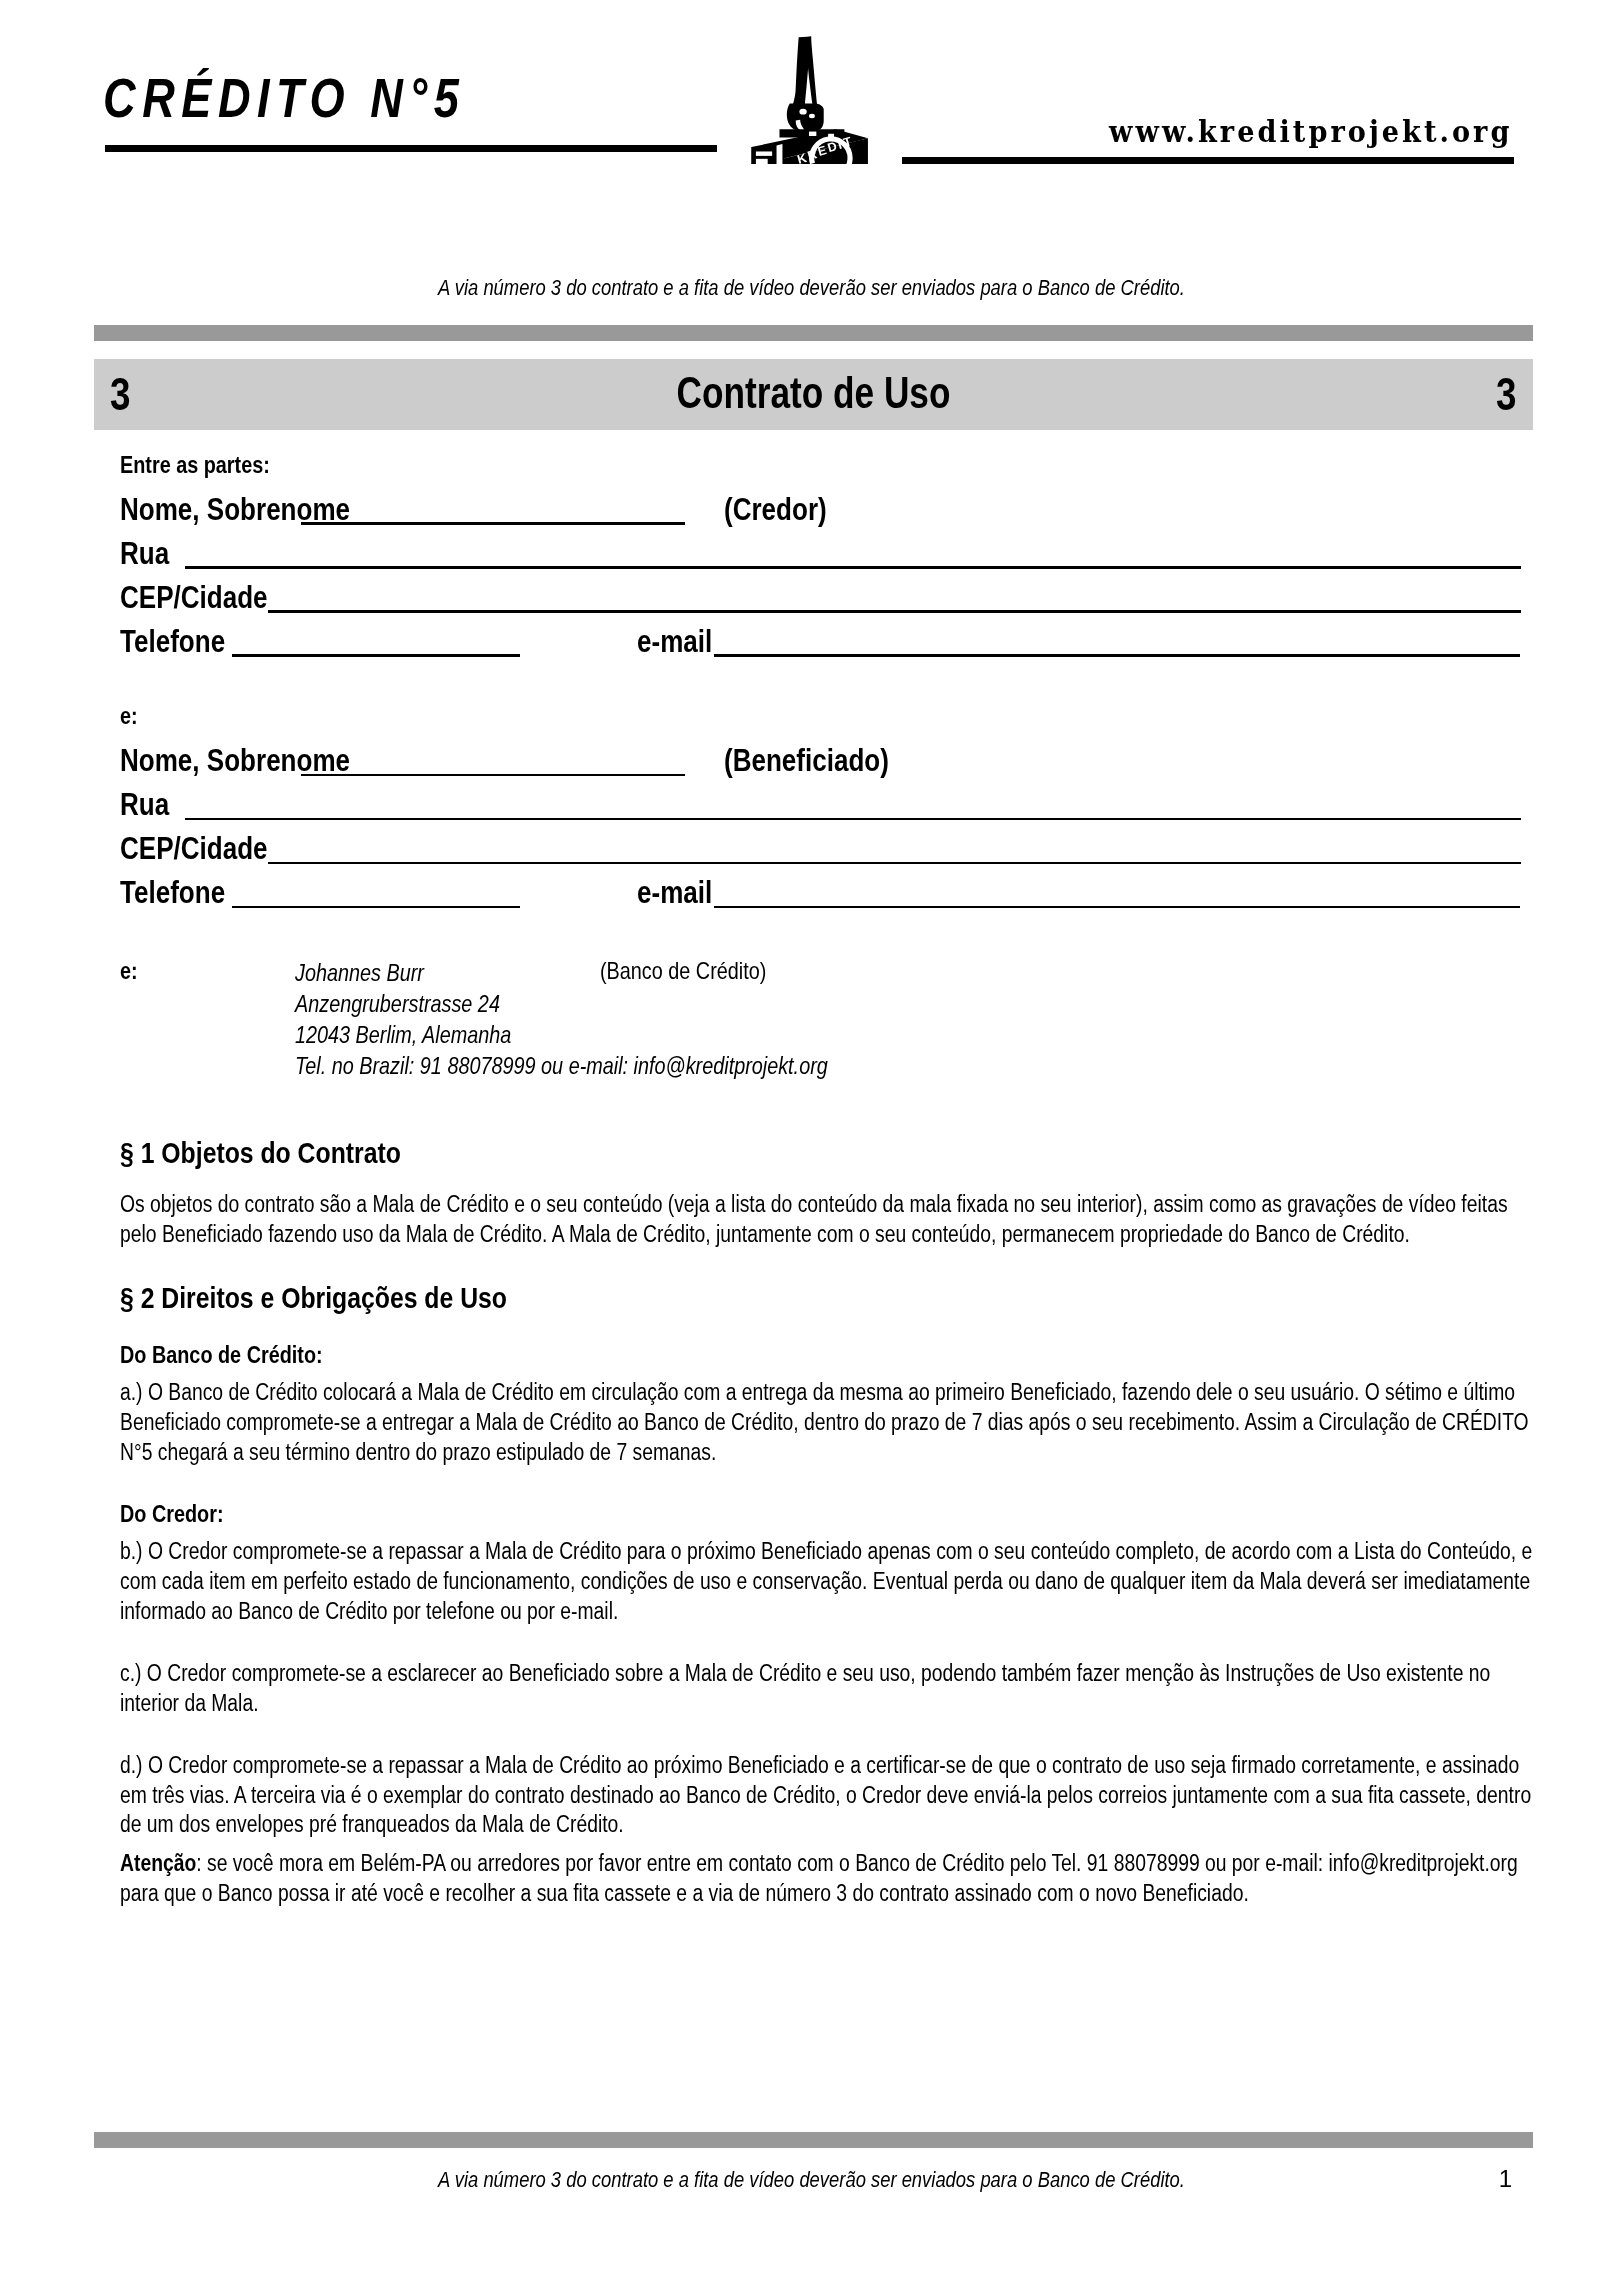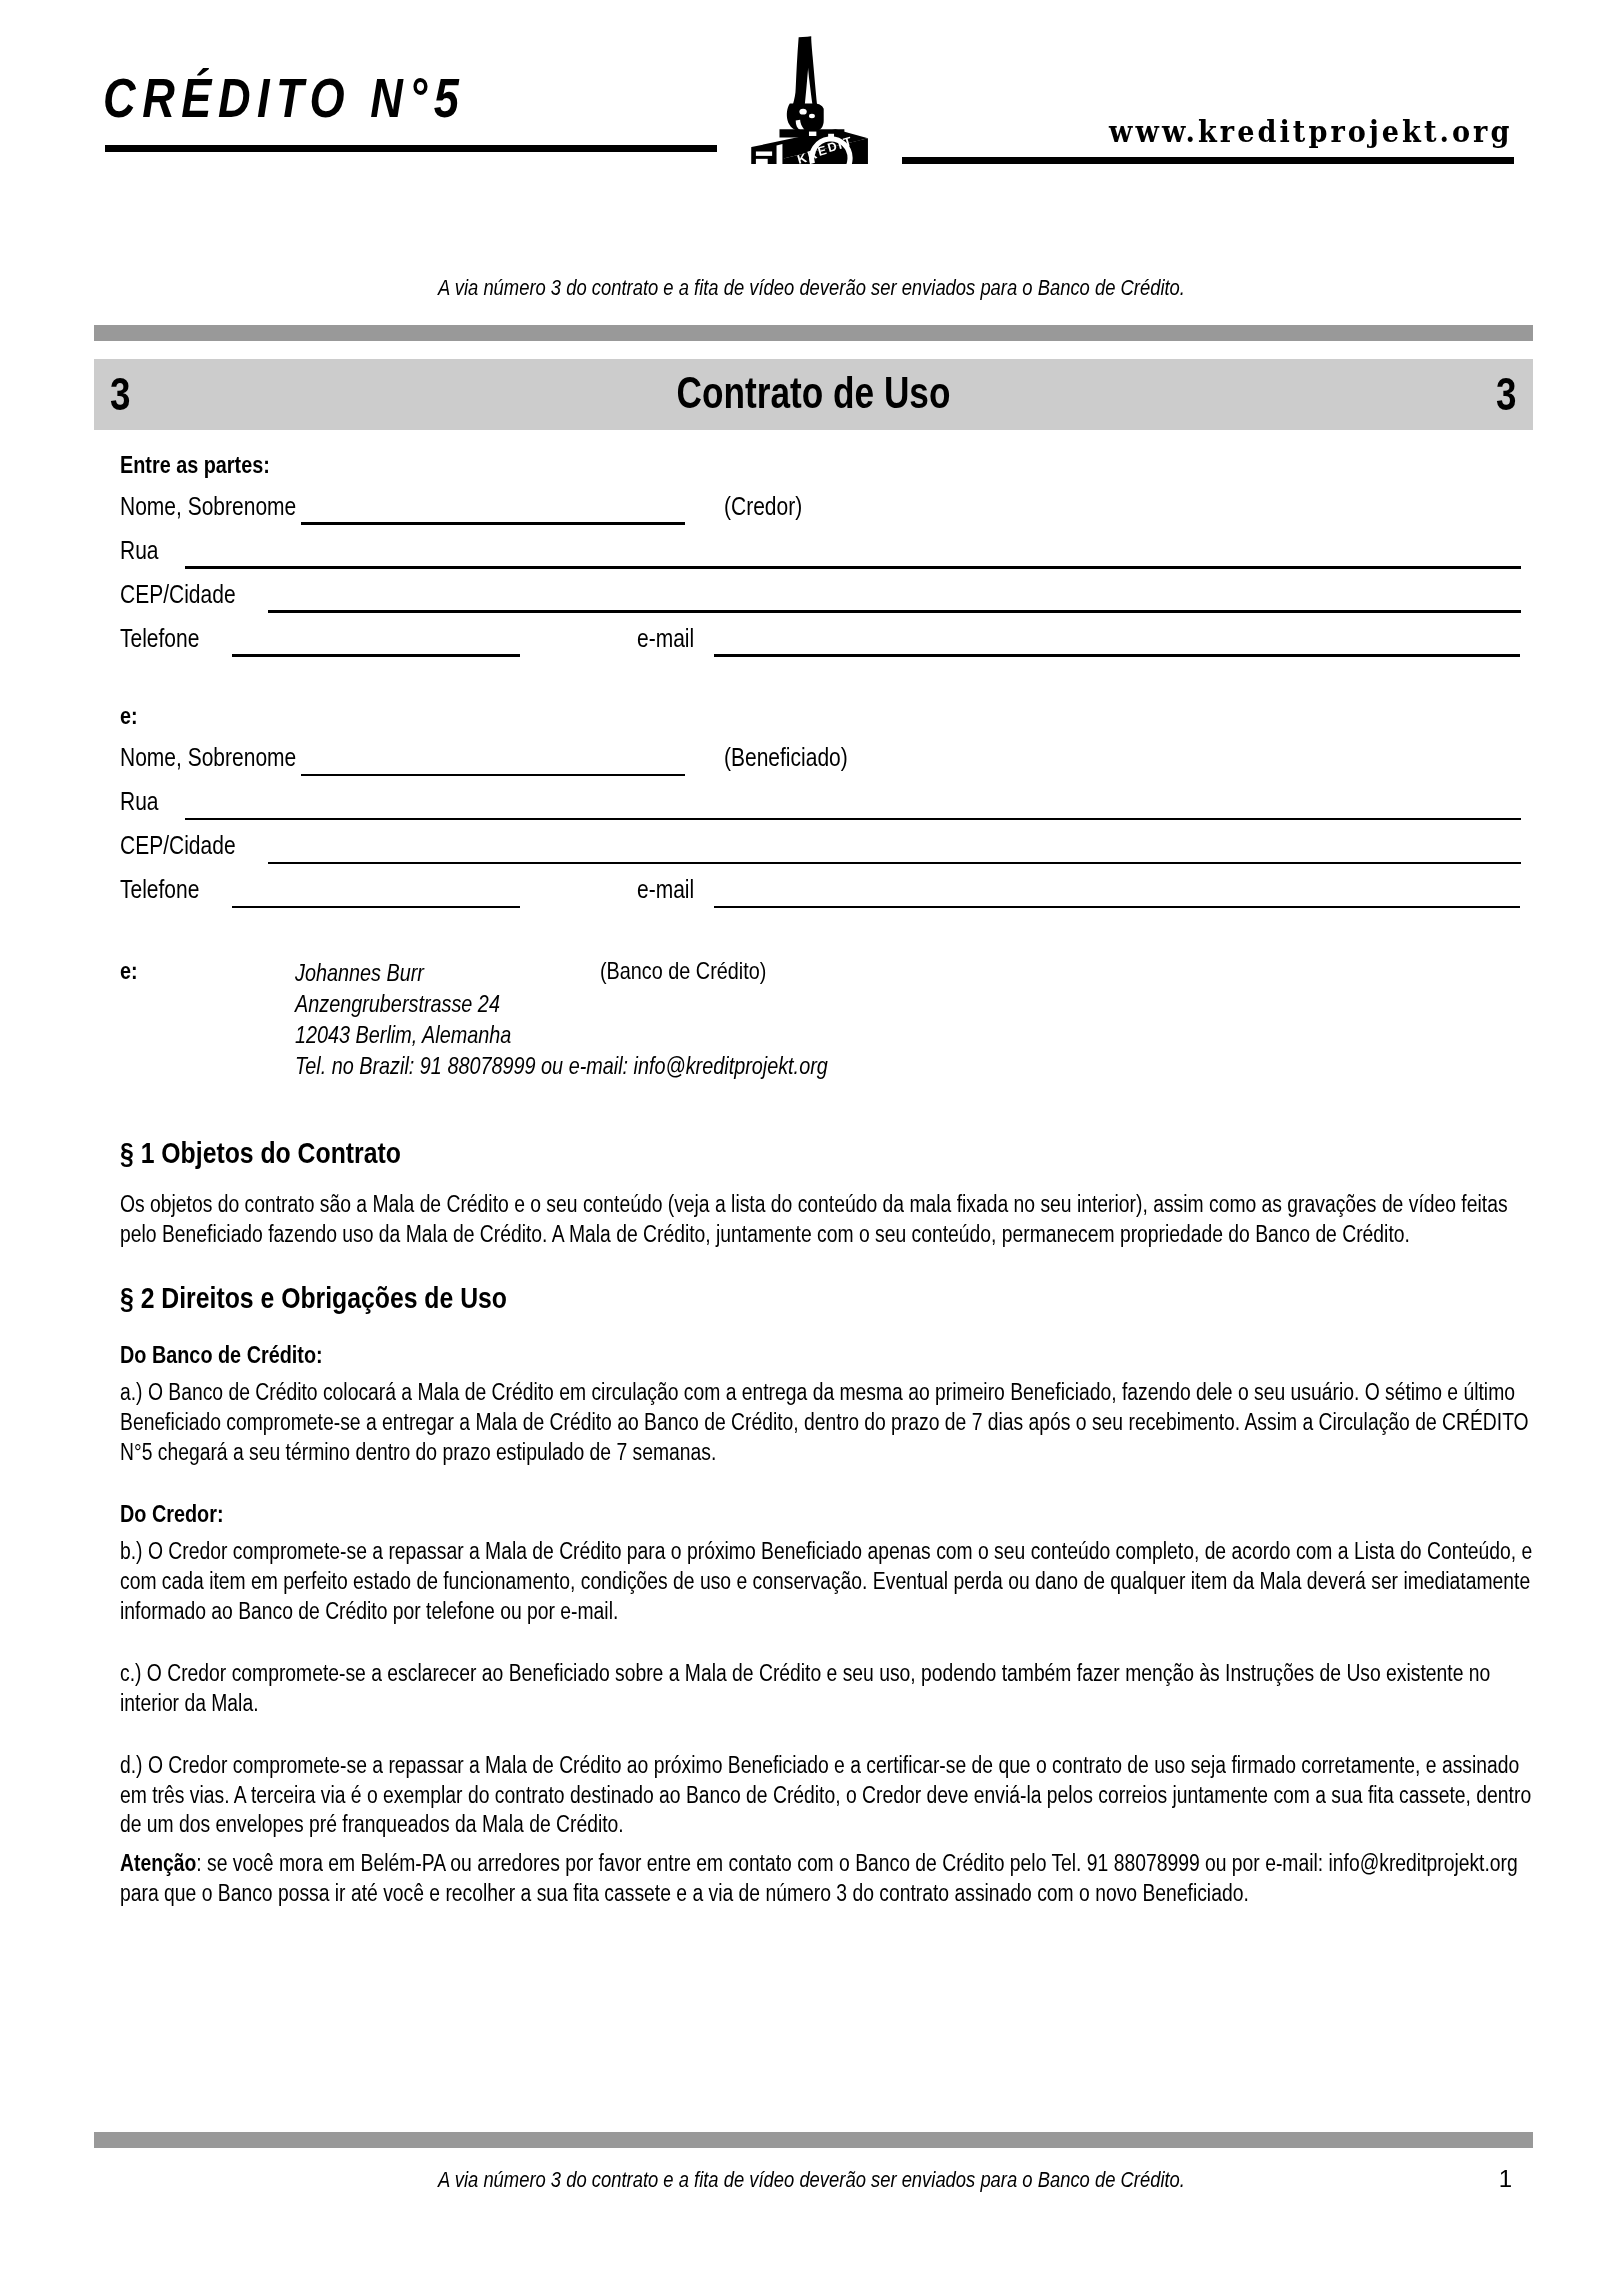--- a/index.html
+++ b/index.html
@@ -164,22 +164,22 @@
     font-weight: 700;
     transform: scaleX(0.84);
     transform-origin: left top;
     white-space: nowrap;
     line-height: 1.12;
   }
 
   .field-row {
     position: relative;
     height: 44px;
-    font-size: 25px;
-    font-weight: 400;
+    font-size: 31px;
+    font-weight: 700;
     white-space: nowrap;
   }
   .fr-label {
     position: absolute;
     left: 0;
     top: 4.4px;
     transform: scaleX(0.84);
     transform-origin: left top;
     white-space: nowrap;
   }

